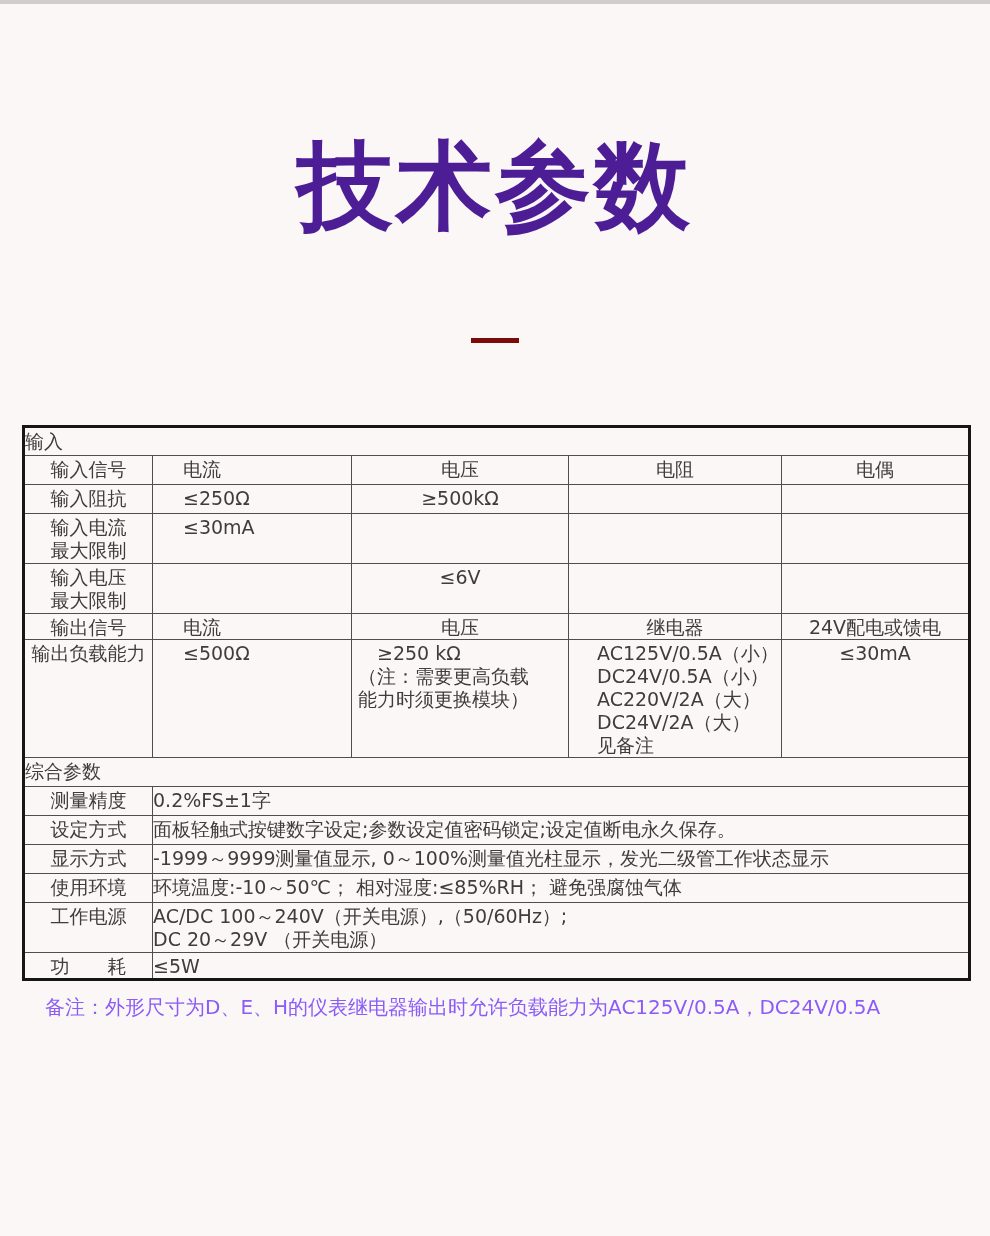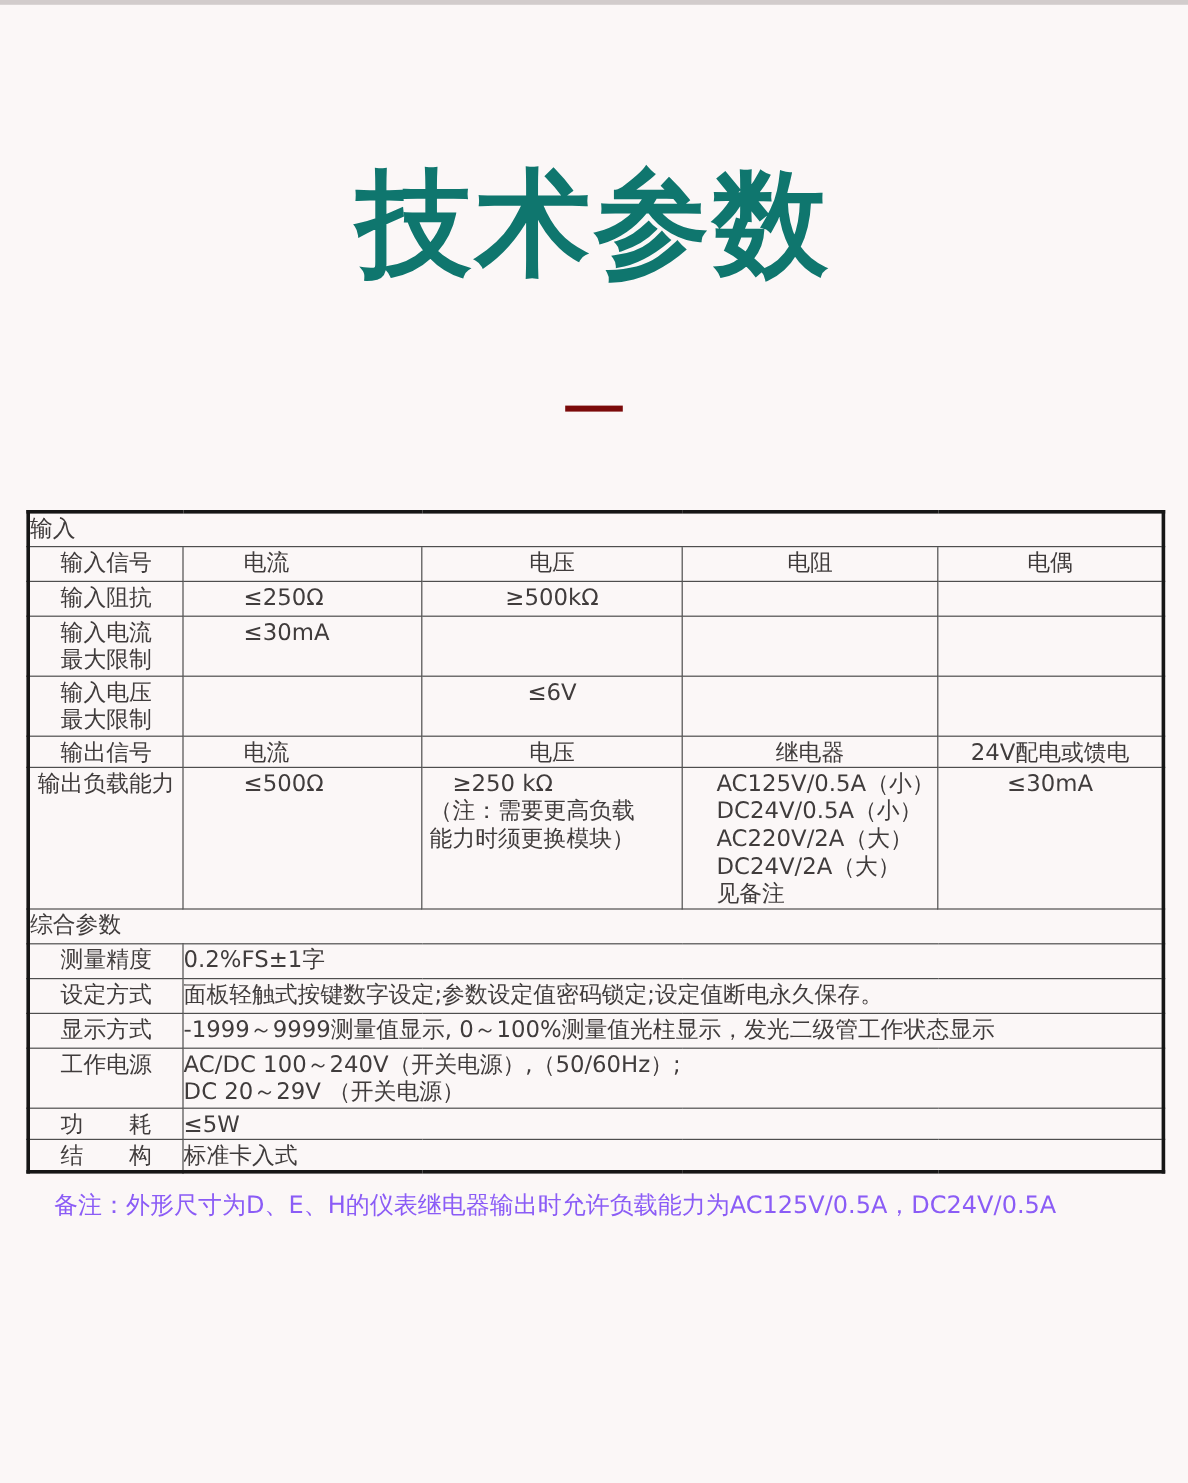--- a/index.html
+++ b/index.html
@@ -11,21 +11,21 @@
     overflow:hidden;
     position:relative;
   }
   .top-strip{height:4px;width:100%;background:#d2cccc;}
   .page-title{
     margin-top:134px;
     text-align:center;
     font-size:96px;
     line-height:1.0;
     font-weight:800;
-    color:#0f766e;
+    color:#4c1d95;
     letter-spacing:3px;
   }
   .accent-divider{
     width:48px;height:5px;
     background:#7b0a0a;
     margin:104px auto 0 auto;
   }
   .table-wrap{margin:82px 22px 0 22px;}
   table.spec{
     width:946px;
@@ -38,21 +38,21 @@
   table.spec td{
     border:1px solid #4e4e4e;
     vertical-align:top;
     padding:2px 0 0 0;
     line-height:23px;
     overflow:hidden;
   }
   td.section-cell{text-align:left;padding-left:24px;}
   td.label-cell{text-align:center;}
   td.value-cell{text-align:center;}
-  td.value-cell.left{text-align:left;padding-left:50px;}
+  td.value-cell.left{text-align:left;padding-left:30px;}
   td.value-cell.left-sm{text-align:left;padding-left:6px;}
   td.value-cell.left-md{text-align:left;padding-left:28px;margin-top:16px;}
   td.wide-cell{text-align:left;padding-left:9px;}
   tr.rh-xs{height:26px;}
   tr.rh-s{height:29px;}
   tr.rh-m{height:50px;}
   tr.rh-l{height:57px;}
   tr.rh-xl{height:110px;}
   .footnote{
     margin:13px 0 0 45px;
@@ -212,42 +212,42 @@
           </td>
         </tr>
         <tr class="rh-s">
           <td class="label-cell">
             <div>显示方式</div>
           </td>
           <td colspan="4" class="wide-cell">
             <div>-1999～9999测量值显示, 0～100%测量值光柱显示，发光二级管工作状态显示</div>
           </td>
         </tr>
+        <tr class="rh-s">
+          <td class="label-cell">
+            <div>使用环境</div>
+          </td>
+          <td colspan="4" class="wide-cell">
+            <div>环境温度:-10～50℃； 相对湿度:≤85%RH；  避免强腐蚀气体</div>
+          </td>
+        </tr>
         <tr class="rh-m">
           <td class="label-cell">
             <div>工作电源</div>
           </td>
           <td colspan="4" class="wide-cell">
             <div>AC/DC 100～240V（开关电源）,（50/60Hz）;</div>
             <div>DC 20～29V  （开关电源）</div>
           </td>
         </tr>
         <tr class="rh-xs">
           <td class="label-cell">
             <div>功　　耗</div>
           </td>
           <td colspan="4" class="wide-cell">
             <div>≤5W</div>
-          </td>
-        </tr>
-        <tr class="rh-xs">
-          <td class="label-cell">
-            <div>结　　构</div>
-          </td>
-          <td colspan="4" class="wide-cell">
-            <div>标准卡入式</div>
           </td>
         </tr>
       </tbody>
   </table>
 </div>
 
 <div class="footnote">备注：外形尺寸为D、E、H的仪表继电器输出时允许负载能力为AC125V/0.5A，DC24V/0.5A</div>
 
 </body></html>

